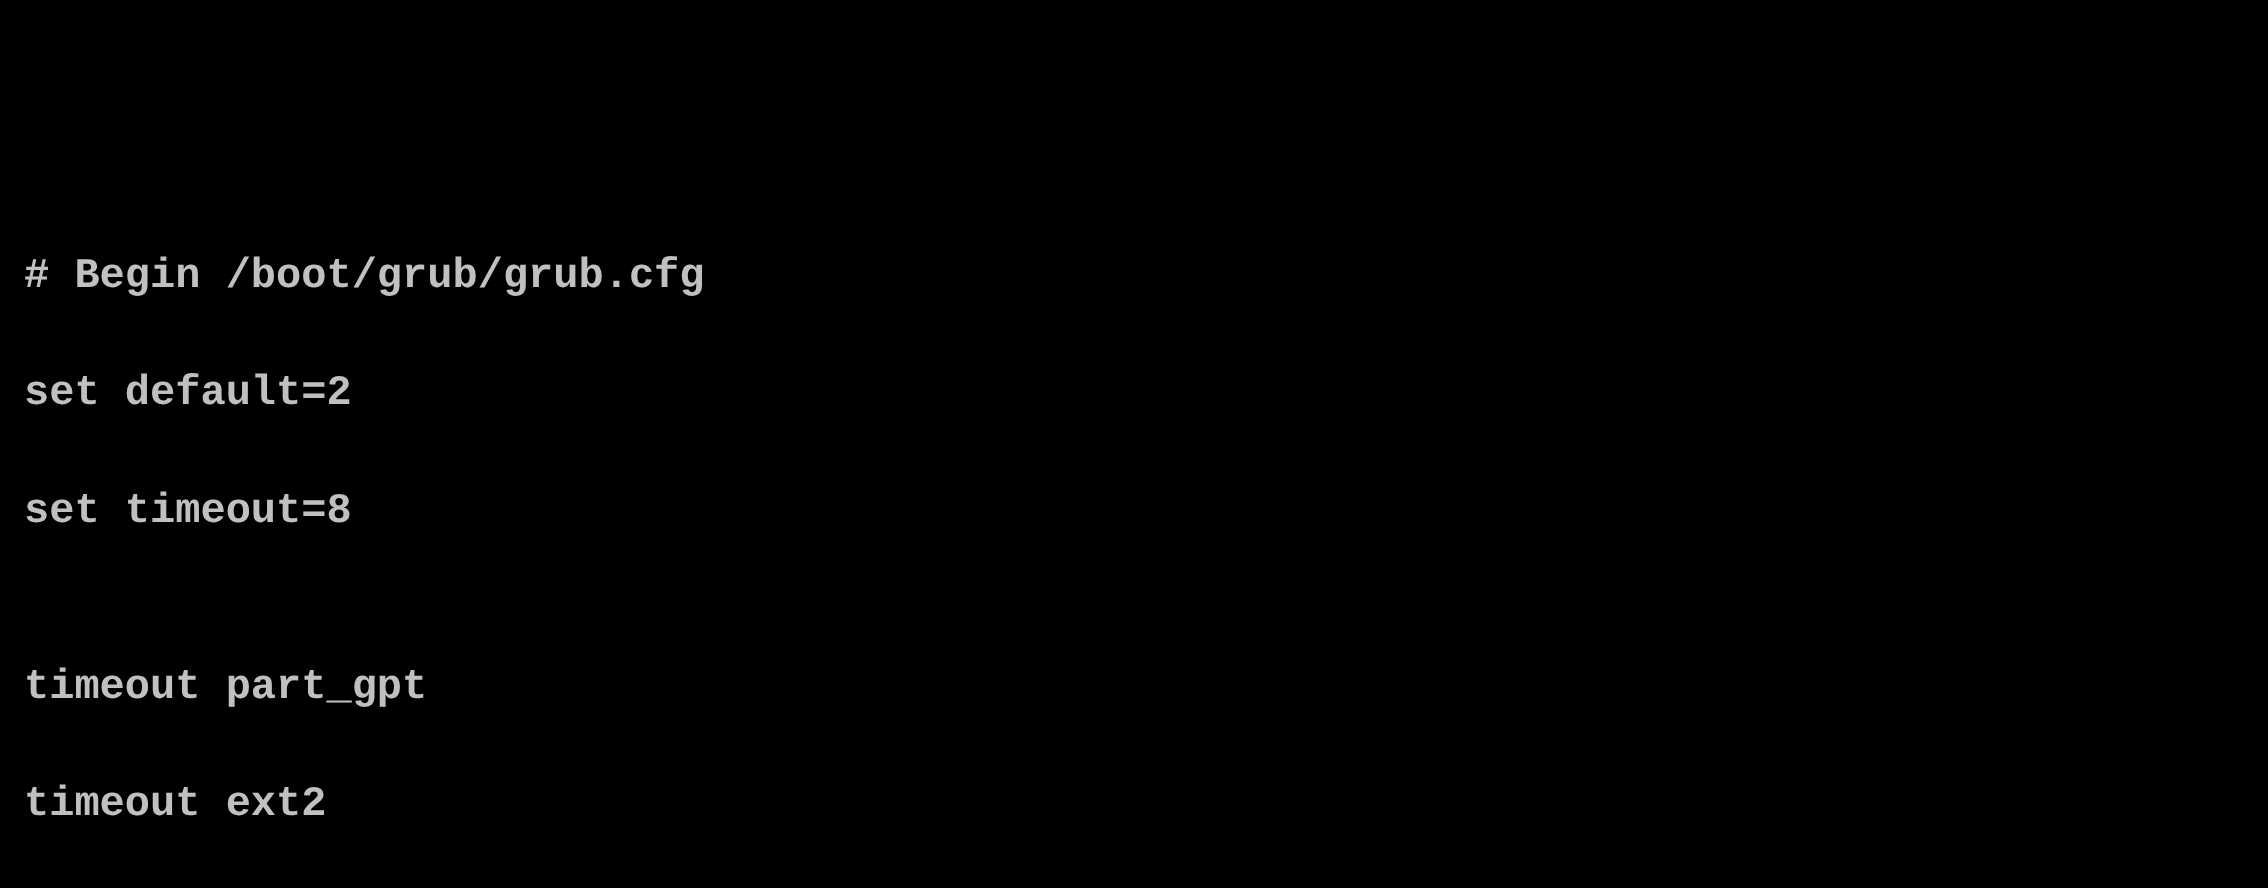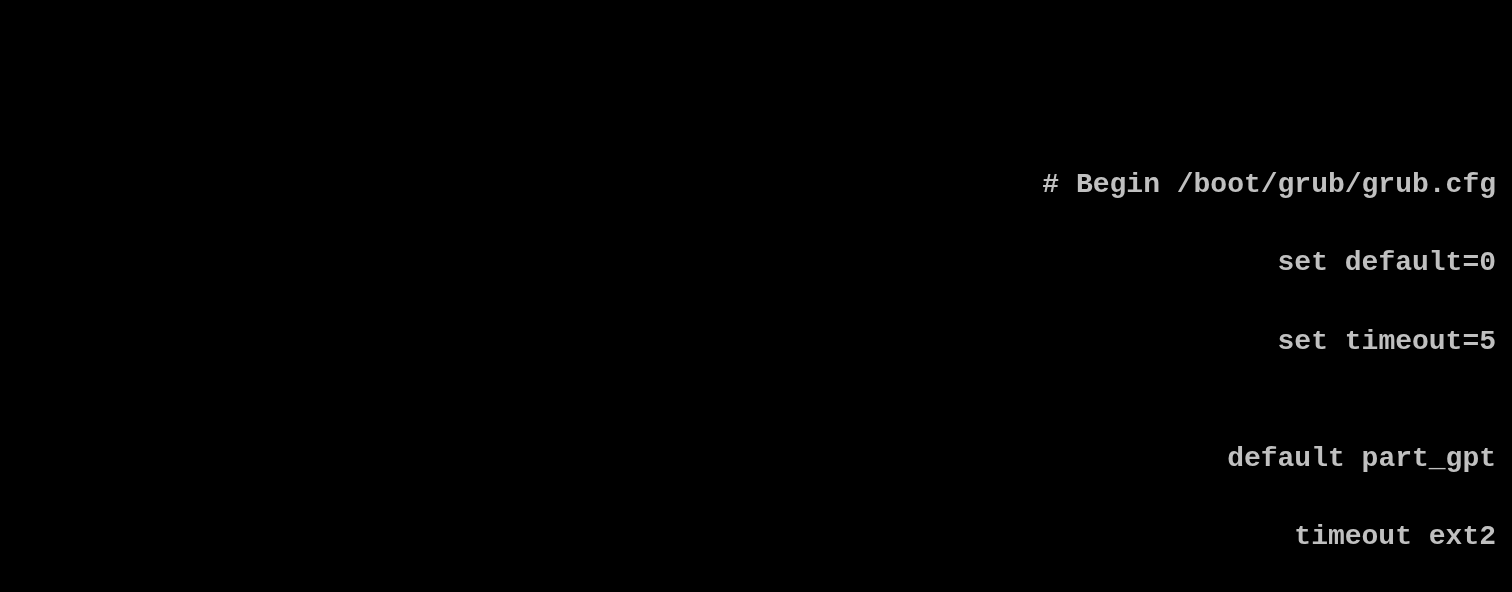--- a/index.html
+++ b/index.html
@@ -15,33 +15,32 @@
       font-weight: bold;
       line-height: 1.4;
       padding: 8px 16px;
       width: 1512px;
       height: 592px;
       overflow: hidden;
       white-space: pre;
     }
     .terminal-line {
       display: block;
-      text-align: right;
     }
   </style>
 </head>
 <body>
 
 
 
 <span class="terminal-line"># Begin /boot/grub/grub.cfg</span>
-<span class="terminal-line">set default=0</span>
-<span class="terminal-line">set timeout=5</span>
+<span class="terminal-line">set default=2</span>
+<span class="terminal-line">set timeout=8</span>
 <span class="terminal-line"></span>
-<span class="terminal-line">default part_gpt</span>
+<span class="terminal-line">timeout part_gpt</span>
 <span class="terminal-line">timeout ext2</span>
 
 <span class="terminal-line"></span>
 
 <span class="terminal-line"></span>
 
 
 
 
 

